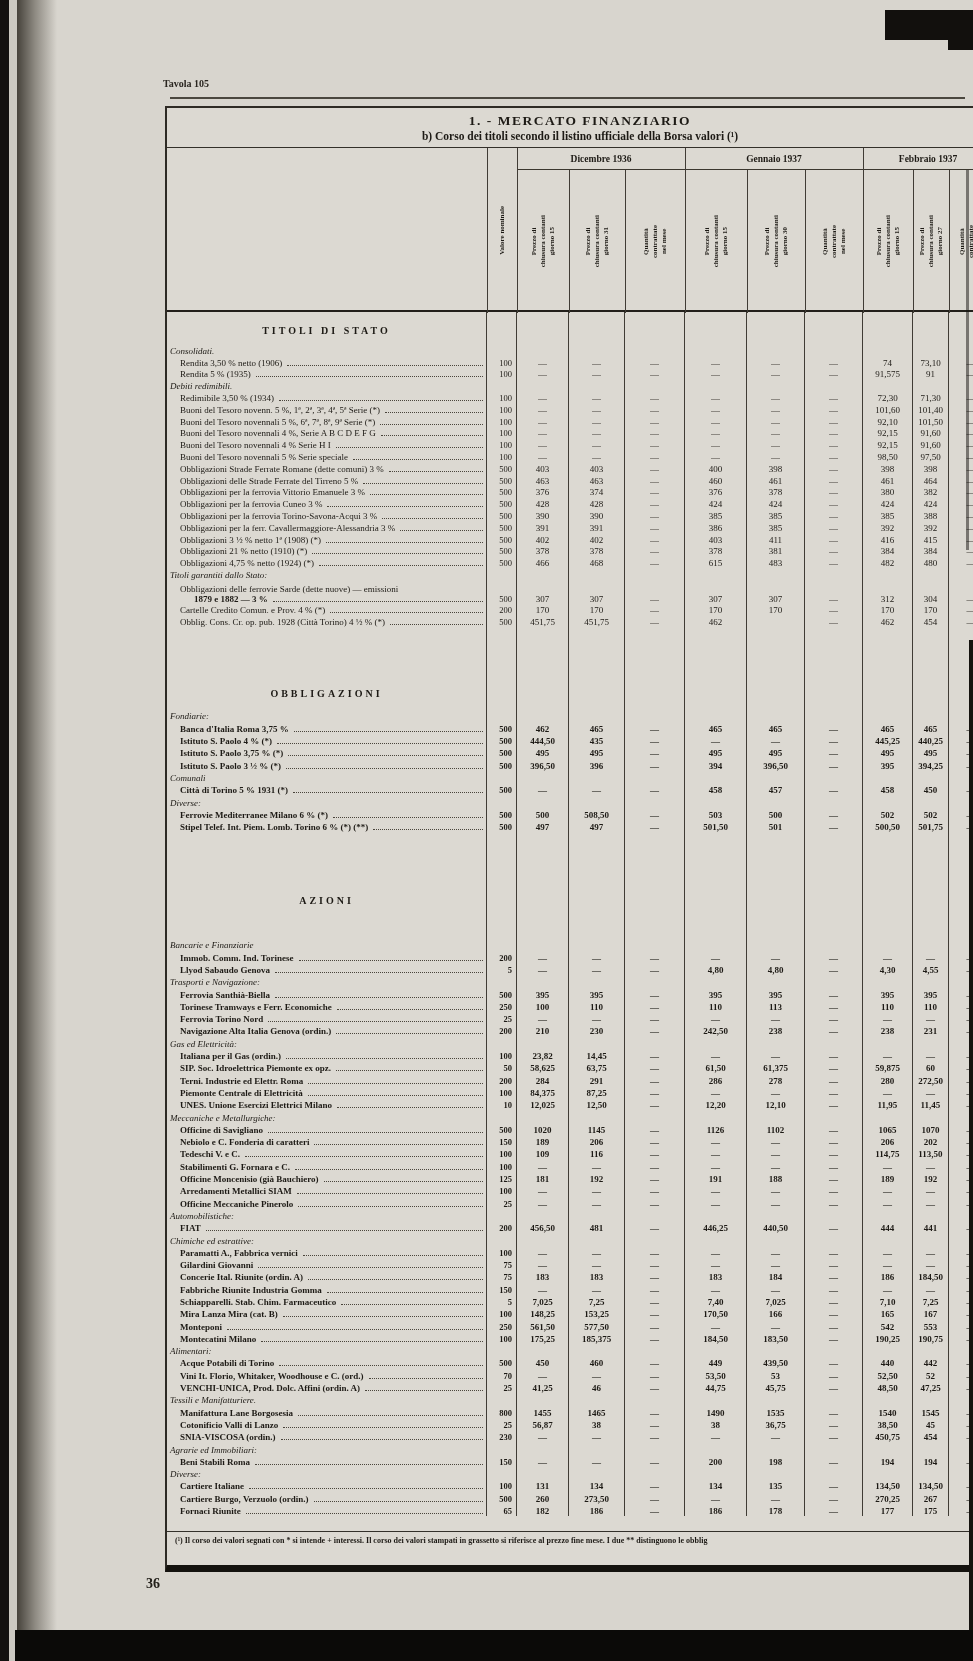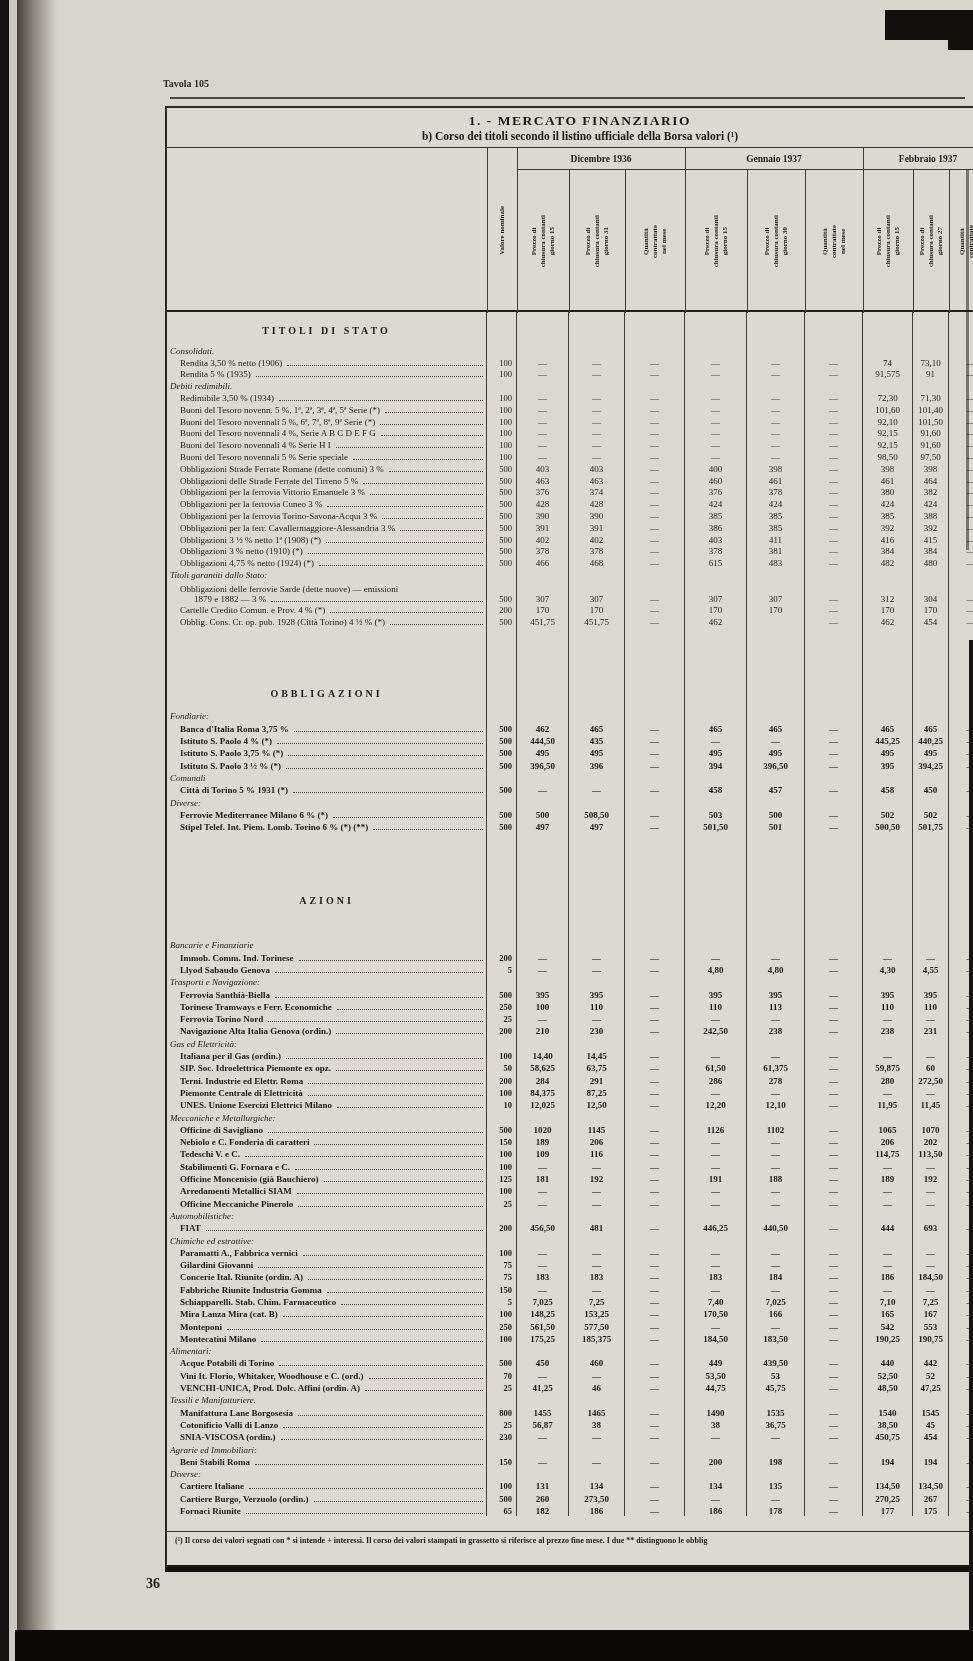--- a/index.html
+++ b/index.html
@@ -476,21 +476,21 @@
             <div class="c-val">403</div>
             <div class="c-val">411</div>
             <div class="c-val">—</div>
             <div class="c-val">416</div>
             <div class="c-val">415</div>
             <div class="c-val">—</div>
           </div>
           <div class="trow" style="height: 11.8px;">
             <div class="c-label">
               <div class="lline">
-                <div class="rname">Obbligazioni 3 % netto (1910) (*)</div>
+                <div class="rname">Obbligazioni 21 % netto (1910) (*)</div>
                 <div class="leader"></div>
               </div>
             </div>
             <div class="c-valore">500</div>
             <div class="c-val">378</div>
             <div class="c-val">378</div>
             <div class="c-val">—</div>
             <div class="c-val">378</div>
             <div class="c-val">381</div>
             <div class="c-val">—</div>
@@ -530,21 +530,21 @@
             <div class="c-val"></div>
             <div class="c-val"></div>
             <div class="c-val"></div>
           </div>
           <div class="trow" style="height: 23.6px;">
             <div class="c-label">
               <div class="lline">
                 <div class="rname">Obbligazioni delle ferrovie Sarde (dette nuove) — emissioni</div>
               </div>
               <div class="lline">
-                <div class="rname" style="padding-left: 14px;">1879 e 1882 — 3 %</div>
+                <div class="rname" style="padding-left: 14px; font-weight: bold;">1879 e 1882 — 3 %</div>
                 <div class="leader"></div>
               </div>
             </div>
             <div class="c-valore">500</div>
             <div class="c-val">307</div>
             <div class="c-val">307</div>
             <div class="c-val">—</div>
             <div class="c-val">307</div>
             <div class="c-val">307</div>
             <div class="c-val">—</div>
@@ -991,21 +991,21 @@
             <div class="c-val"></div>
           </div>
           <div class="trow bold" style="height: 12.3px;">
             <div class="c-label">
               <div class="lline">
                 <div class="rname">Italiana per il Gas (ordin.)</div>
                 <div class="leader"></div>
               </div>
             </div>
             <div class="c-valore">100</div>
-            <div class="c-val">14,40</div>
+            <div class="c-val">23,82</div>
             <div class="c-val">14,45</div>
             <div class="c-val">—</div>
             <div class="c-val">—</div>
             <div class="c-val">—</div>
             <div class="c-val">—</div>
             <div class="c-val">—</div>
             <div class="c-val">—</div>
             <div class="c-val">—</div>
           </div>
           <div class="trow bold" style="height: 12.3px;">
@@ -1244,21 +1244,21 @@
               </div>
             </div>
             <div class="c-valore">200</div>
             <div class="c-val">456,50</div>
             <div class="c-val">481</div>
             <div class="c-val">—</div>
             <div class="c-val">446,25</div>
             <div class="c-val">440,50</div>
             <div class="c-val">—</div>
             <div class="c-val">444</div>
-            <div class="c-val">693</div>
+            <div class="c-val">441</div>
             <div class="c-val">—</div>
           </div>
           <div class="trow" style="height: 12.3px;">
             <div class="g-cell">
               <div class="gname">Chimiche ed estrattive:</div>
             </div>
             <div class="c-valore"></div>
             <div class="c-val"></div>
             <div class="c-val"></div>
             <div class="c-val"></div>

